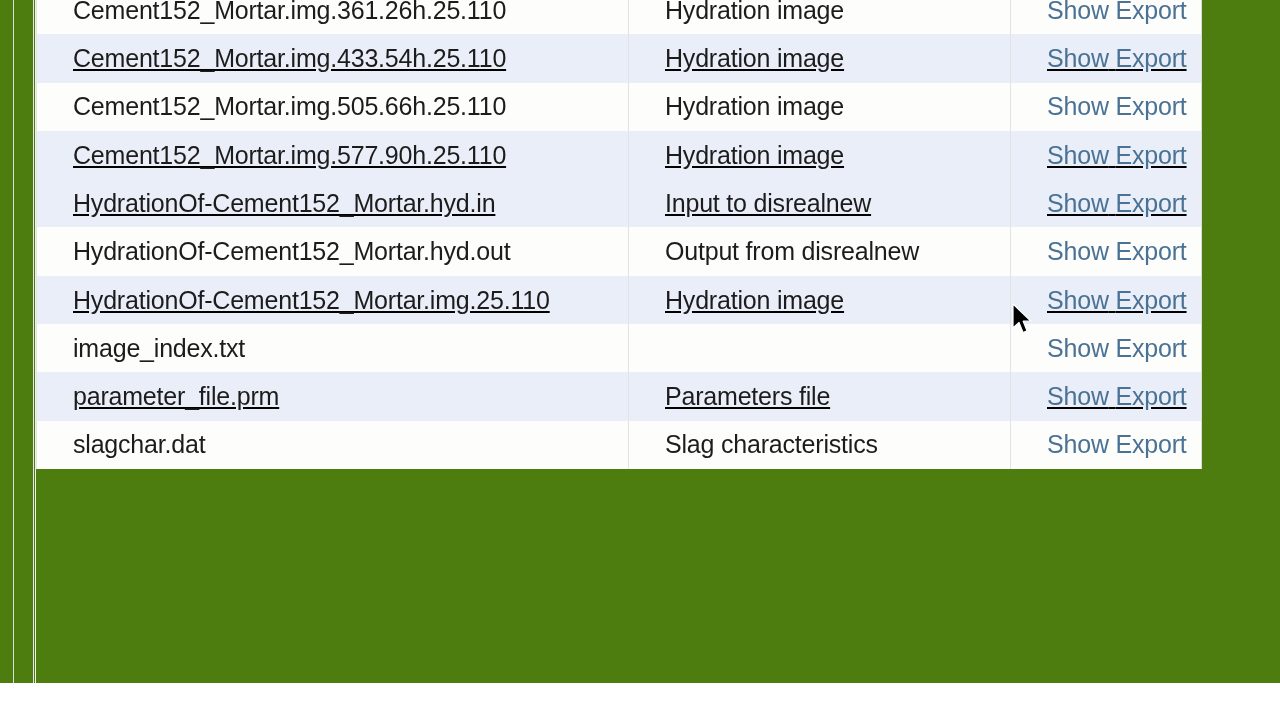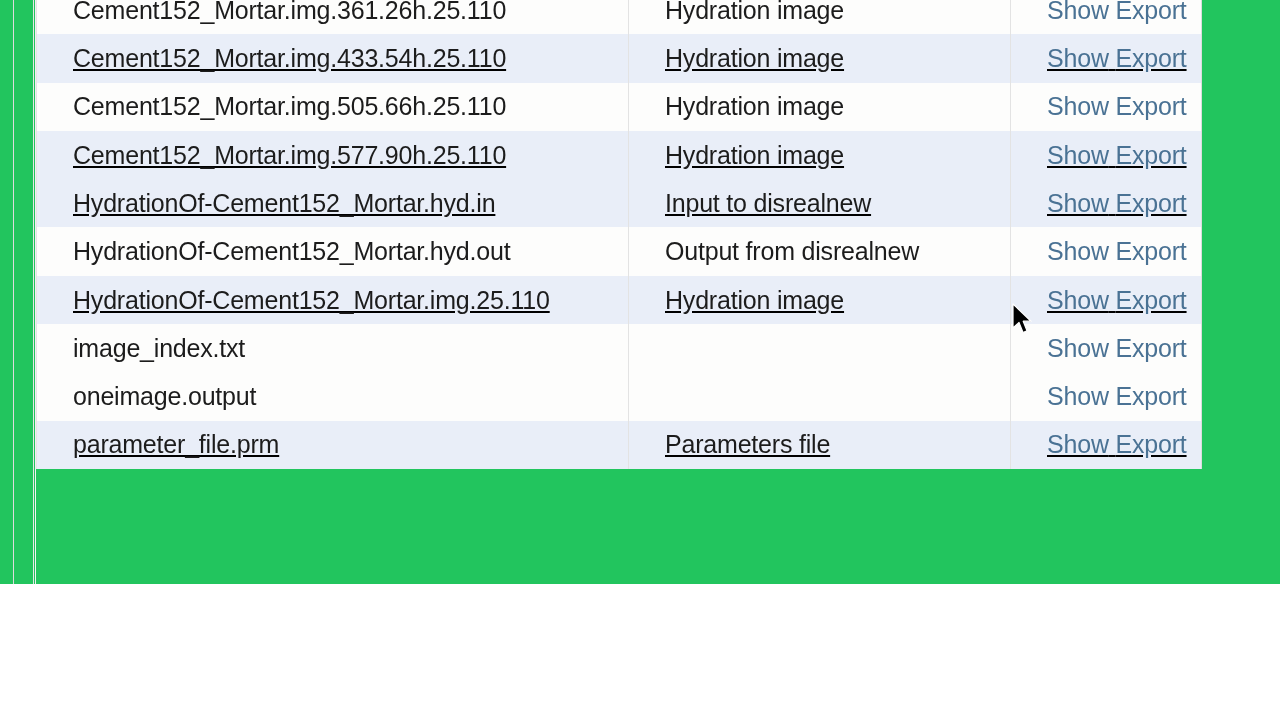--- a/index.html
+++ b/index.html
@@ -8,22 +8,22 @@
     width: 1280px;
     height: 720px;
     overflow: hidden;
     background: #ffffff;
     font-family: "Liberation Sans", sans-serif;
   }
 
   #screen {
     position: relative;
     width: 1280px;
-    height: 584px;
-    background: #22c55e;
+    height: 683px;
+    background: #4d7c0f;
     overflow: hidden;
   }
 
   
   .page-rule {
     position: absolute;
     top: 0;
     bottom: 0;
     width: 1px;
     background: #e2e2e2;
@@ -134,28 +134,28 @@
         <tr class="even">
           <td class="col-name">HydrationOf-Cement152_Mortar.img.25.110</td>
           <td class="col-desc">Hydration image</td>
           <td class="col-act link-cell"><a class="link">Show</a> <a class="link">Export</a></td>
         </tr>
         <tr class="odd">
           <td class="col-name">image_index.txt</td>
           <td class="col-desc"></td>
           <td class="col-act link-cell"><a class="link">Show</a> <a class="link">Export</a></td>
         </tr>
-        <tr class="odd">
-          <td class="col-name">oneimage.output</td>
-          <td class="col-desc"></td>
-          <td class="col-act link-cell"><a class="link">Show</a> <a class="link">Export</a></td>
-        </tr>
         <tr class="even">
           <td class="col-name">parameter_file.prm</td>
           <td class="col-desc">Parameters file</td>
+          <td class="col-act link-cell"><a class="link">Show</a> <a class="link">Export</a></td>
+        </tr>
+        <tr class="odd">
+          <td class="col-name">slagchar.dat</td>
+          <td class="col-desc">Slag characteristics</td>
           <td class="col-act link-cell"><a class="link">Show</a> <a class="link">Export</a></td>
         </tr>
       </tbody>
   </table>
 
   <svg id="cursor" viewBox="0 0 22 34" style="left: 1012px; top: 303px;">
     <path d="M1 1 L1 25 L7 19.5 L11 29.5 L15 27.8 L11.2 18.2 L19 18.2 Z" fill="#000000" stroke="#ffffff" stroke-width="1.2" stroke-linejoin="round"></path>
   </svg>
 
 </div>

